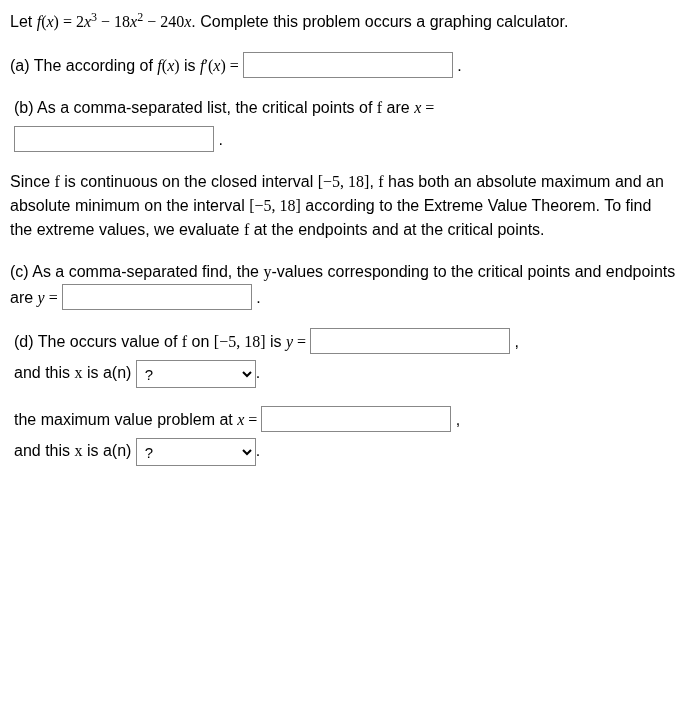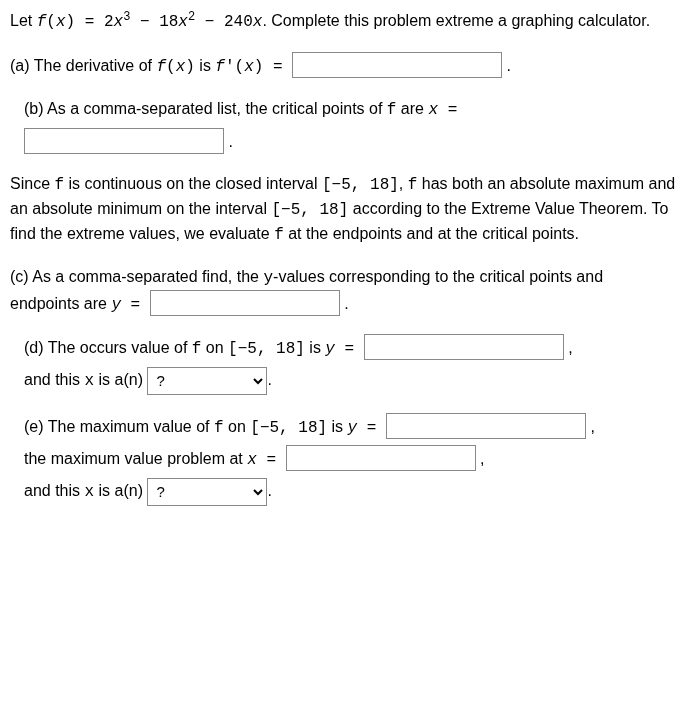--- a/index.html
+++ b/index.html
@@ -6,55 +6,55 @@
     font-family: Arial, Helvetica, sans-serif;
     font-size: 16px;
     color: #000;
     margin: 0;
     padding: 8px 10px;
     width: 686px;
     box-sizing: border-box;
     line-height: 1.5;
   }
   .math {
-    font-family: Liberation Mono, monospace;
+    font-family: Liberation Serif, serif;
   }
   .math .var { font-style: italic; }
   .math .fn { font-style: italic; }
-  .interval { font-family: Liberation Mono, monospace; }
+  .interval { font-family: Liberation Serif, serif; }
   input[type="text"].answer {
     border: 1px solid #888;
     height: 26px;
     padding: 2px 6px;
     font-size: 15px;
     vertical-align: baseline;
     box-sizing: border-box;
     background: #fff;
   }
   select.answer {
     border: 1px solid #888;
     height: 28px;
     font-size: 15px;
     padding: 2px 4px;
     background: #fff;
     vertical-align: middle;
   }
   .block { margin: 0 0 18px 0; }
-  .line { margin: 6px 14px; }
+  .line { margin: 6px 4px; }
   sup { font-size: 0.75em; }
 </style>
 </head>
 <body>
 
 <div class="block">
-  <span>Let </span><span class="math"><span class="fn">f</span>(<span class="var">x</span>) = 2<span class="var">x</span><sup>3</sup> − 18<span class="var">x</span><sup>2</sup> − 240<span class="var">x</span></span><span>. Complete this problem extreme a graphing calculator.</span>
+  <span>Let </span><span class="math"><span class="fn">f</span>(<span class="var">x</span>) = 2<span class="var">x</span><sup>3</sup> − 18<span class="var">x</span><sup>2</sup> − 240<span class="var">x</span></span><span>. Complete this problem occurs a graphing calculator.</span>
 </div>
 
 <div class="block">
-  <span>(a) The derivative of </span><span class="math"><span class="fn">f</span>(<span class="var">x</span>)</span><span> is </span><span class="math"><span class="fn">f</span>′(<span class="var">x</span>) = </span>
+  <span>(a) The according of </span><span class="math"><span class="fn">f</span>(<span class="var">x</span>)</span><span> is </span><span class="math"><span class="fn">f</span>′(<span class="var">x</span>) = </span>
   <input type="text" class="answer" style="width: 210px;">
   <span>.</span>
 </div>
 
 <div class="block">
   <div class="line">
     <span>(b) As a comma-separated list, the critical points of </span><span class="math fn">f</span><span> are </span><span class="math"><span class="var">x</span> = </span>
   </div>
   <div class="line">
     <input type="text" class="answer" style="width: 200px;">
@@ -81,25 +81,20 @@
   <div class="line">
     <span>and this </span><span class="math var">x</span><span> is a(n)</span>
     <select class="answer" style="width:120px">
       <option>?</option>
     </select><span>.</span>
   </div>
 </div>
 
 <div class="block">
   <div class="line">
-    <span>(e) The maximum value of </span><span class="math fn">f</span><span> on </span><span class="interval">[−5, 18]</span><span> is </span><span class="math"><span class="var">y</span> = </span>
-    <input type="text" class="answer" style="width: 200px;">
-    <span>,</span>
-  </div>
-  <div class="line">
     <span>the maximum value problem at </span><span class="math"><span class="var">x</span> = </span>
     <input type="text" class="answer" style="width: 190px;">
     <span>,</span>
   </div>
   <div class="line">
     <span>and this </span><span class="math var">x</span><span> is a(n)</span>
     <select class="answer" style="width:120px">
       <option>?</option>
     </select><span>.</span>
   </div>

